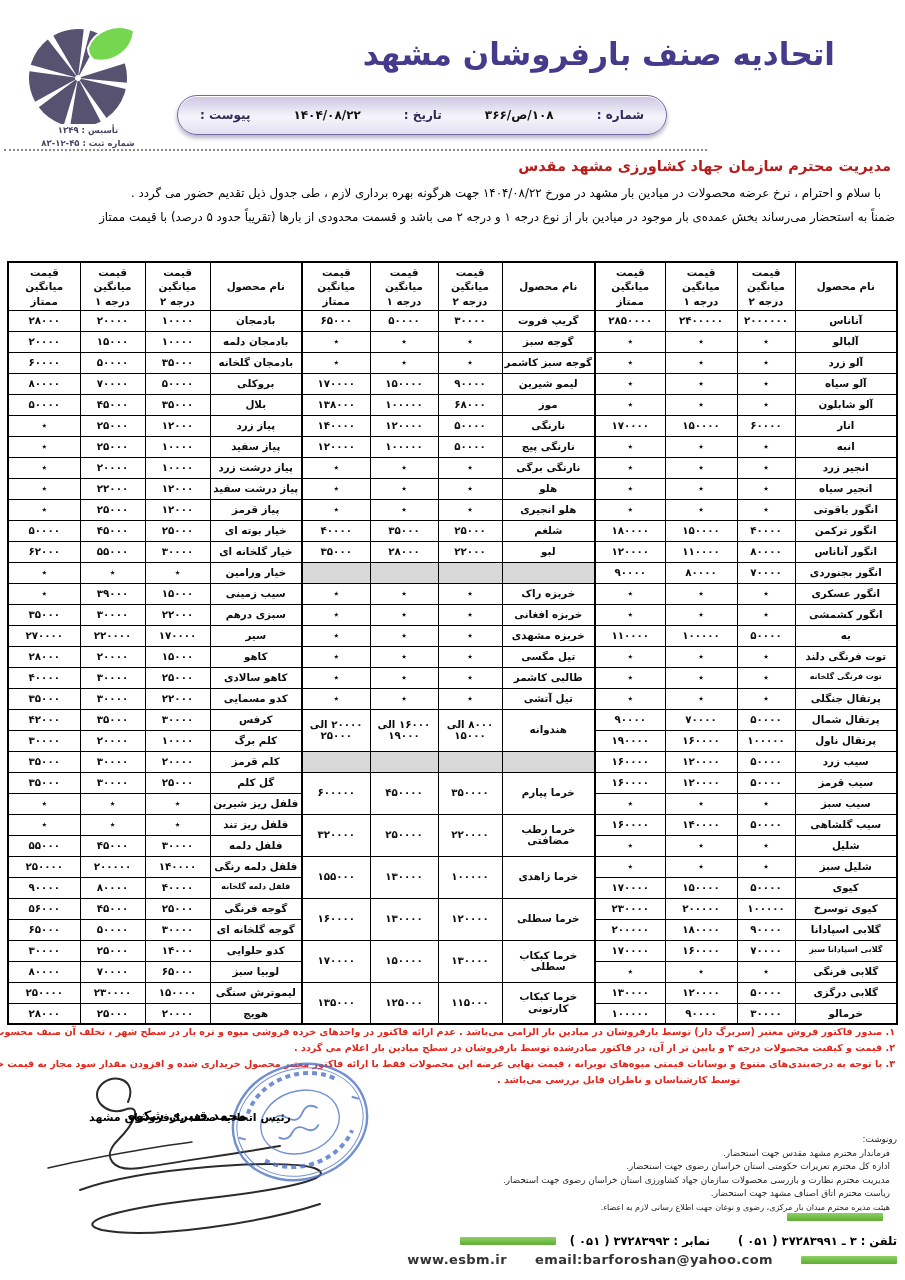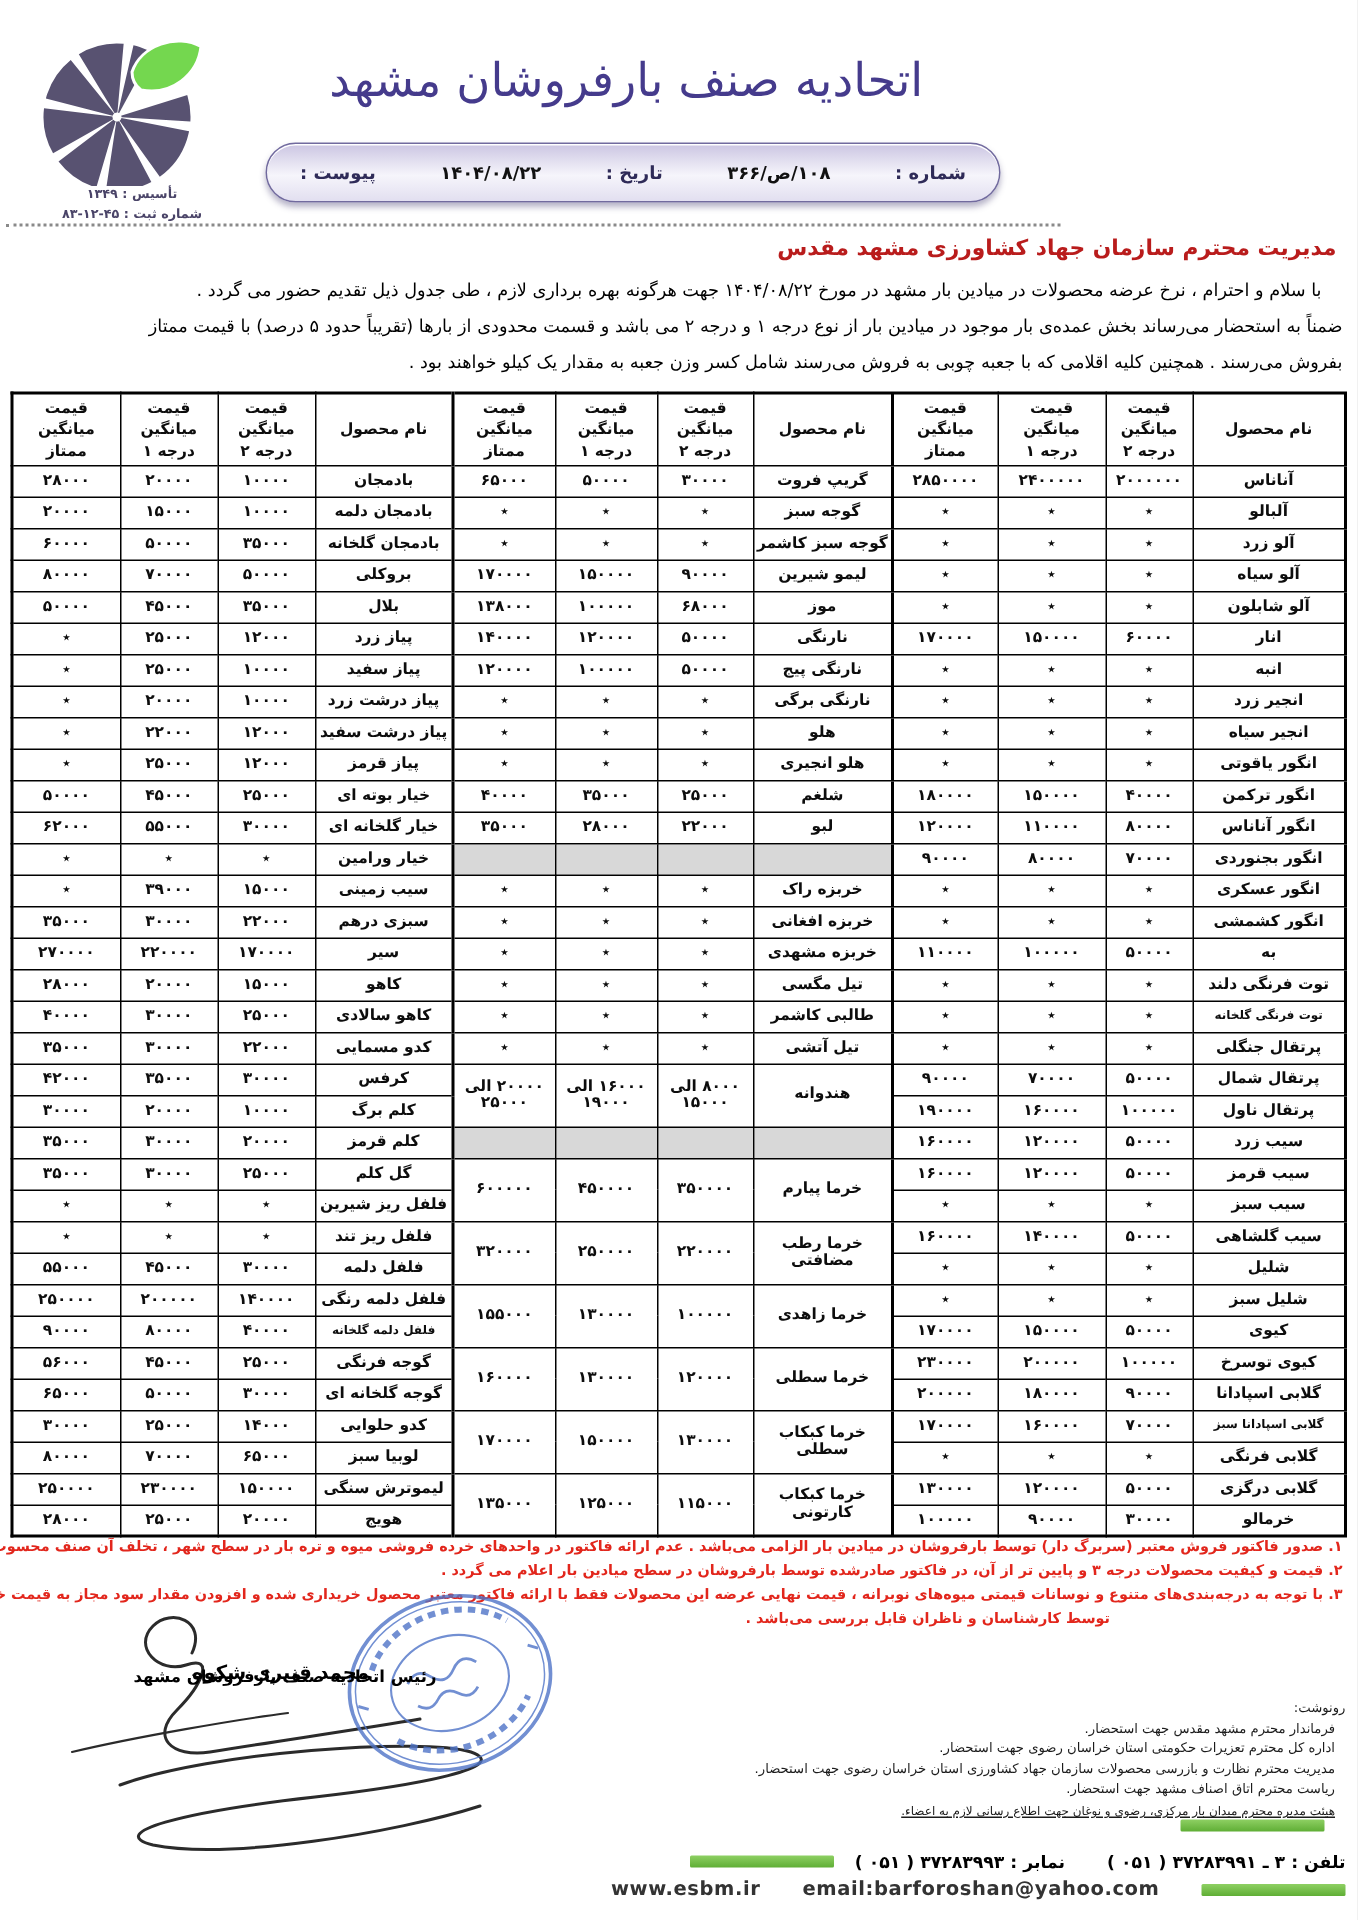--- a/index.html
+++ b/index.html
@@ -3,22 +3,22 @@
 <meta charset="utf-8">
 <style>
   html,body{margin:0;padding:0;background:#e8e8e8;}
   .page{
     position:relative; width:905px; height:1280px; margin:0 auto;
     background:#ffffff; overflow:hidden; direction:rtl;
     font-family:"DejaVu Sans", sans-serif; color:#141414;
   }
   
   .org-title{
-    position:absolute; top:36px; left:0; right:70px; text-align:center;
-    font-size:31px; font-weight:normal; color:#453b8c; letter-spacing:0;
+    position:absolute; top:36px; left:0; right:70px; 
+    font-size:31px; font-weight:bold; color:#453b8c; letter-spacing:0;
   }
   .logo-box{position:absolute; top:24px; left:18px; width:124px; height:100px;}
   .logo-caption{
     position:absolute; top:124px; left:8px; width:160px; text-align:center;
     font-size:8.5px; font-weight:bold; color:#4a4468; line-height:13px;
   }
   .lh-rule{position:absolute; top:149px; right:198px; left:4px; border-top:2px dotted #8a8a8a;}
   .ref-bar{
     position:absolute; top:95px; right:238px; width:490px; height:40px;
     border-radius:21px; border:1px solid #716a9e;
@@ -66,21 +66,21 @@
   .sig-title{position:absolute; top:1111px; right:600px; width:230px; text-align:center;
     font-size:11px; font-weight:bold; color:#000;}
   .sig-svg{position:absolute; top:1068px; right:555px;}
   .stamp-svg{position:absolute; top:1052px; right:530px; opacity:.8;}
   
   .copies{
     position:absolute; top:1133px; right:8px; text-align:right;
     font-size:8.8px; color:#1c1c1c; line-height:13.6px;
   }
   .copies .item{padding-right:7px;}
-  .copies .item.small{font-size:8px;text-decoration:underline;}
+  .copies .item.small{font-size:8px;}
   
   .contact-line{
     position:absolute; right:8px; display:flex; align-items:center;
     font-size:11.5px; font-weight:bold; color:#000; white-space:nowrap;
   }
   .bar{display:inline-block; height:8px; width:96px; background:linear-gradient(#8ed063,#5fae35); border-radius:1px;}
   .addr{top:1213px;}
   .phone{top:1234px;}
   .web{top:1252px; font-size:13px; color:#333; letter-spacing:.4px;}
   .gap-sm{width:14px;} .gap-md{width:28px;}
@@ -114,21 +114,20 @@
     <span class="val">۳۶۶/ص/۱۰۸</span>
     <span class="lab">تاریخ :</span>
     <span class="val">۱۴۰۴/۰۸/۲۲</span>
     <span class="lab">پیوست :</span>
   </div>
 
   <div class="recipient">مدیریت محترم سازمان جهاد کشاورزی مشهد مقدس</div>
   <div class="body-text">
     <div class="ind">با سلام و احترام ، نرخ عرضه محصولات در میادین بار مشهد در مورخ ۱۴۰۴/۰۸/۲۲ جهت هرگونه بهره برداری لازم ، طی جدول ذیل تقدیم حضور می گردد .</div>
     <div>ضمناً به استحضار می‌رساند بخش عمده‌ی بار موجود در میادین بار از نوع درجه ۱ و درجه ۲ می باشد و قسمت محدودی از بارها (تقریباً حدود ۵ درصد) با قیمت ممتاز</div>
-    <div>بفروش می‌رسند . همچنین کلیه اقلامی که با جعبه چوبی به فروش می‌رسند شامل کسر وزن جعبه به مقدار یک کیلو خواهند بود .</div>
   </div>
 
   <table class="prices">
     <colgroup>
       <col style="width:102px">
         <col style="width:58px">
         <col style="width:72px">
         <col style="width:70px">
       <col style="width:93px">
         <col style="width:64px">

